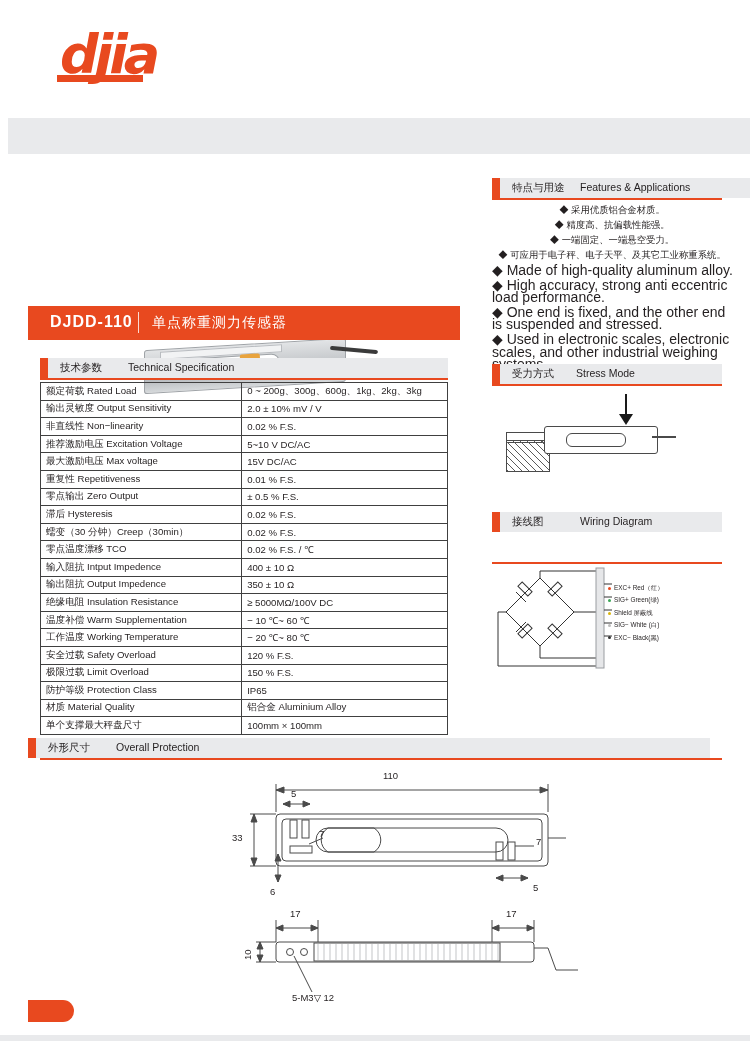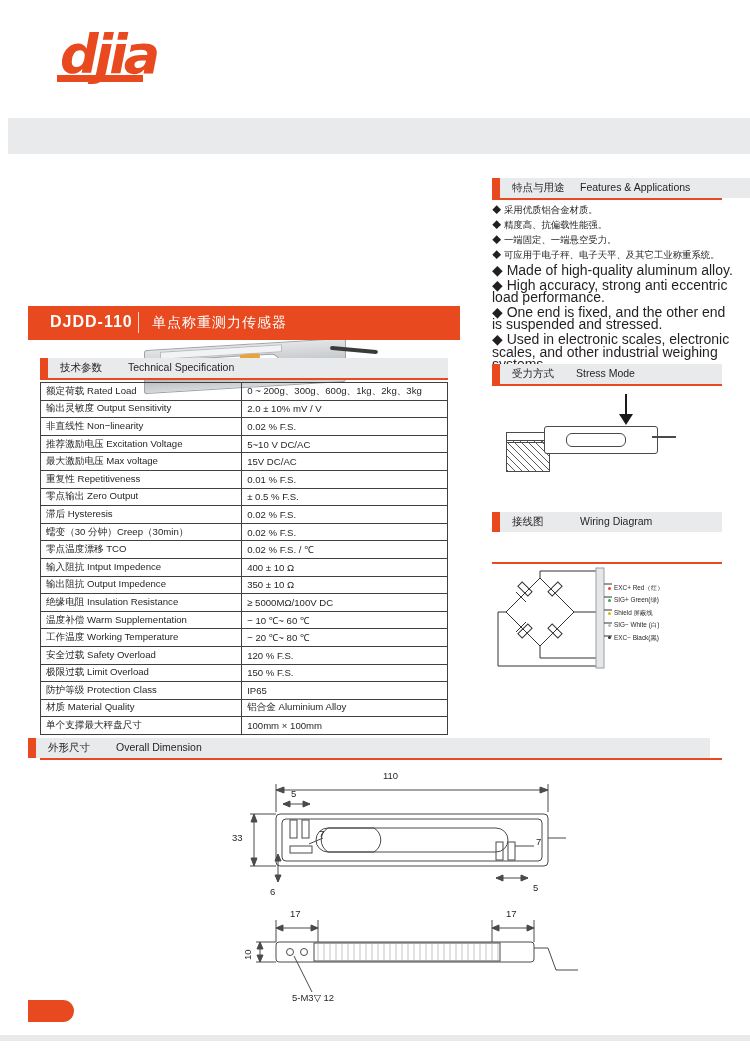--- a/index.html
+++ b/index.html
@@ -42,21 +42,21 @@
   .sec .en{position:absolute;top:3px;font-size:10.5px;color:#231f20;}
   .sec-underline{position:absolute;height:2px;background:#e8491f;}
 
   
   .spec{position:absolute;left:40px;top:382px;width:408px;border-collapse:collapse;font-size:9.6px;}
   .spec td{border:1px solid #404040;height:16.6px;padding:0 5px;vertical-align:middle;color:#231f20;}
   .spec td.k{width:200px;}
   .spec td.v{width:206px;}
 
   
-  .feat-cn{position:absolute;left:492px;top:203px;width:240px;font-size:9.4px;line-height:14px;color:#231f20;}
+  .feat-cn{position:absolute;left:492px;top:203px;width:240px;font-size:9.4px;line-height:14px;color:#231f20;text-align:center;}
   .feat-en{position:absolute;left:492px;top:264px;width:245px;font-size:14px;line-height:12.6px;color:#231f20;}
   .feat-en p{margin:0 0 2px 0;}
   .feat-cn p{margin:0 0 1px 0;}
 
   
   .stress-box{position:absolute;left:492px;top:392px;width:240px;height:120px;}
   .sm-body{position:absolute;left:52px;top:34px;width:112px;height:26px;background:#ffffff;border:1.4px solid #4a4a4a;border-radius:3px;}
   .sm-hole{position:absolute;left:74px;top:41px;width:58px;height:12px;border:1.3px solid #4a4a4a;border-radius:6px;}
   .sm-hatch{position:absolute;left:14px;top:48px;width:42px;height:30px;background:repeating-linear-gradient(45deg,#5a5a5a 0 1px,transparent 1px 5px);border:1.2px solid #4a4a4a;}
   .sm-left{position:absolute;left:14px;top:40px;width:44px;height:9px;background:#fff;border:1.2px solid #4a4a4a;}
@@ -287,21 +287,21 @@
       <div><span class="dot g"></span><span>SIG+ Green(绿)</span></div>
       <div><span class="dot y"></span><span>Shield 屏蔽线</span></div>
       <div><span class="dot w"></span><span>SIG− White (白)</span></div>
       <div><span class="dot b"></span><span>EXC− Black(黑)</span></div>
     </div>
   </div>
 
   <div class="sec" style="left:28px;top:738px;width:682px;">
     <div class="tick"></div>
     <div class="cn" style="left:20px;">外形尺寸</div>
-    <div class="en" style="left:88px;">Overall Dimension</div>
+    <div class="en" style="left:88px;">Overall Protection</div>
   </div>
   <div class="sec-underline" style="left:40px;top:758px;width:682px;"></div>
 
   <div class="dim-box">
     <svg width="694" height="260">
       <g stroke="#4a4a4a" stroke-width="1" fill="none">
 
         <rect x="248" y="54" width="272" height="52" rx="4"></rect>
         <rect x="254" y="59" width="260" height="42" rx="4" stroke-dasharray="0"></rect>
 

